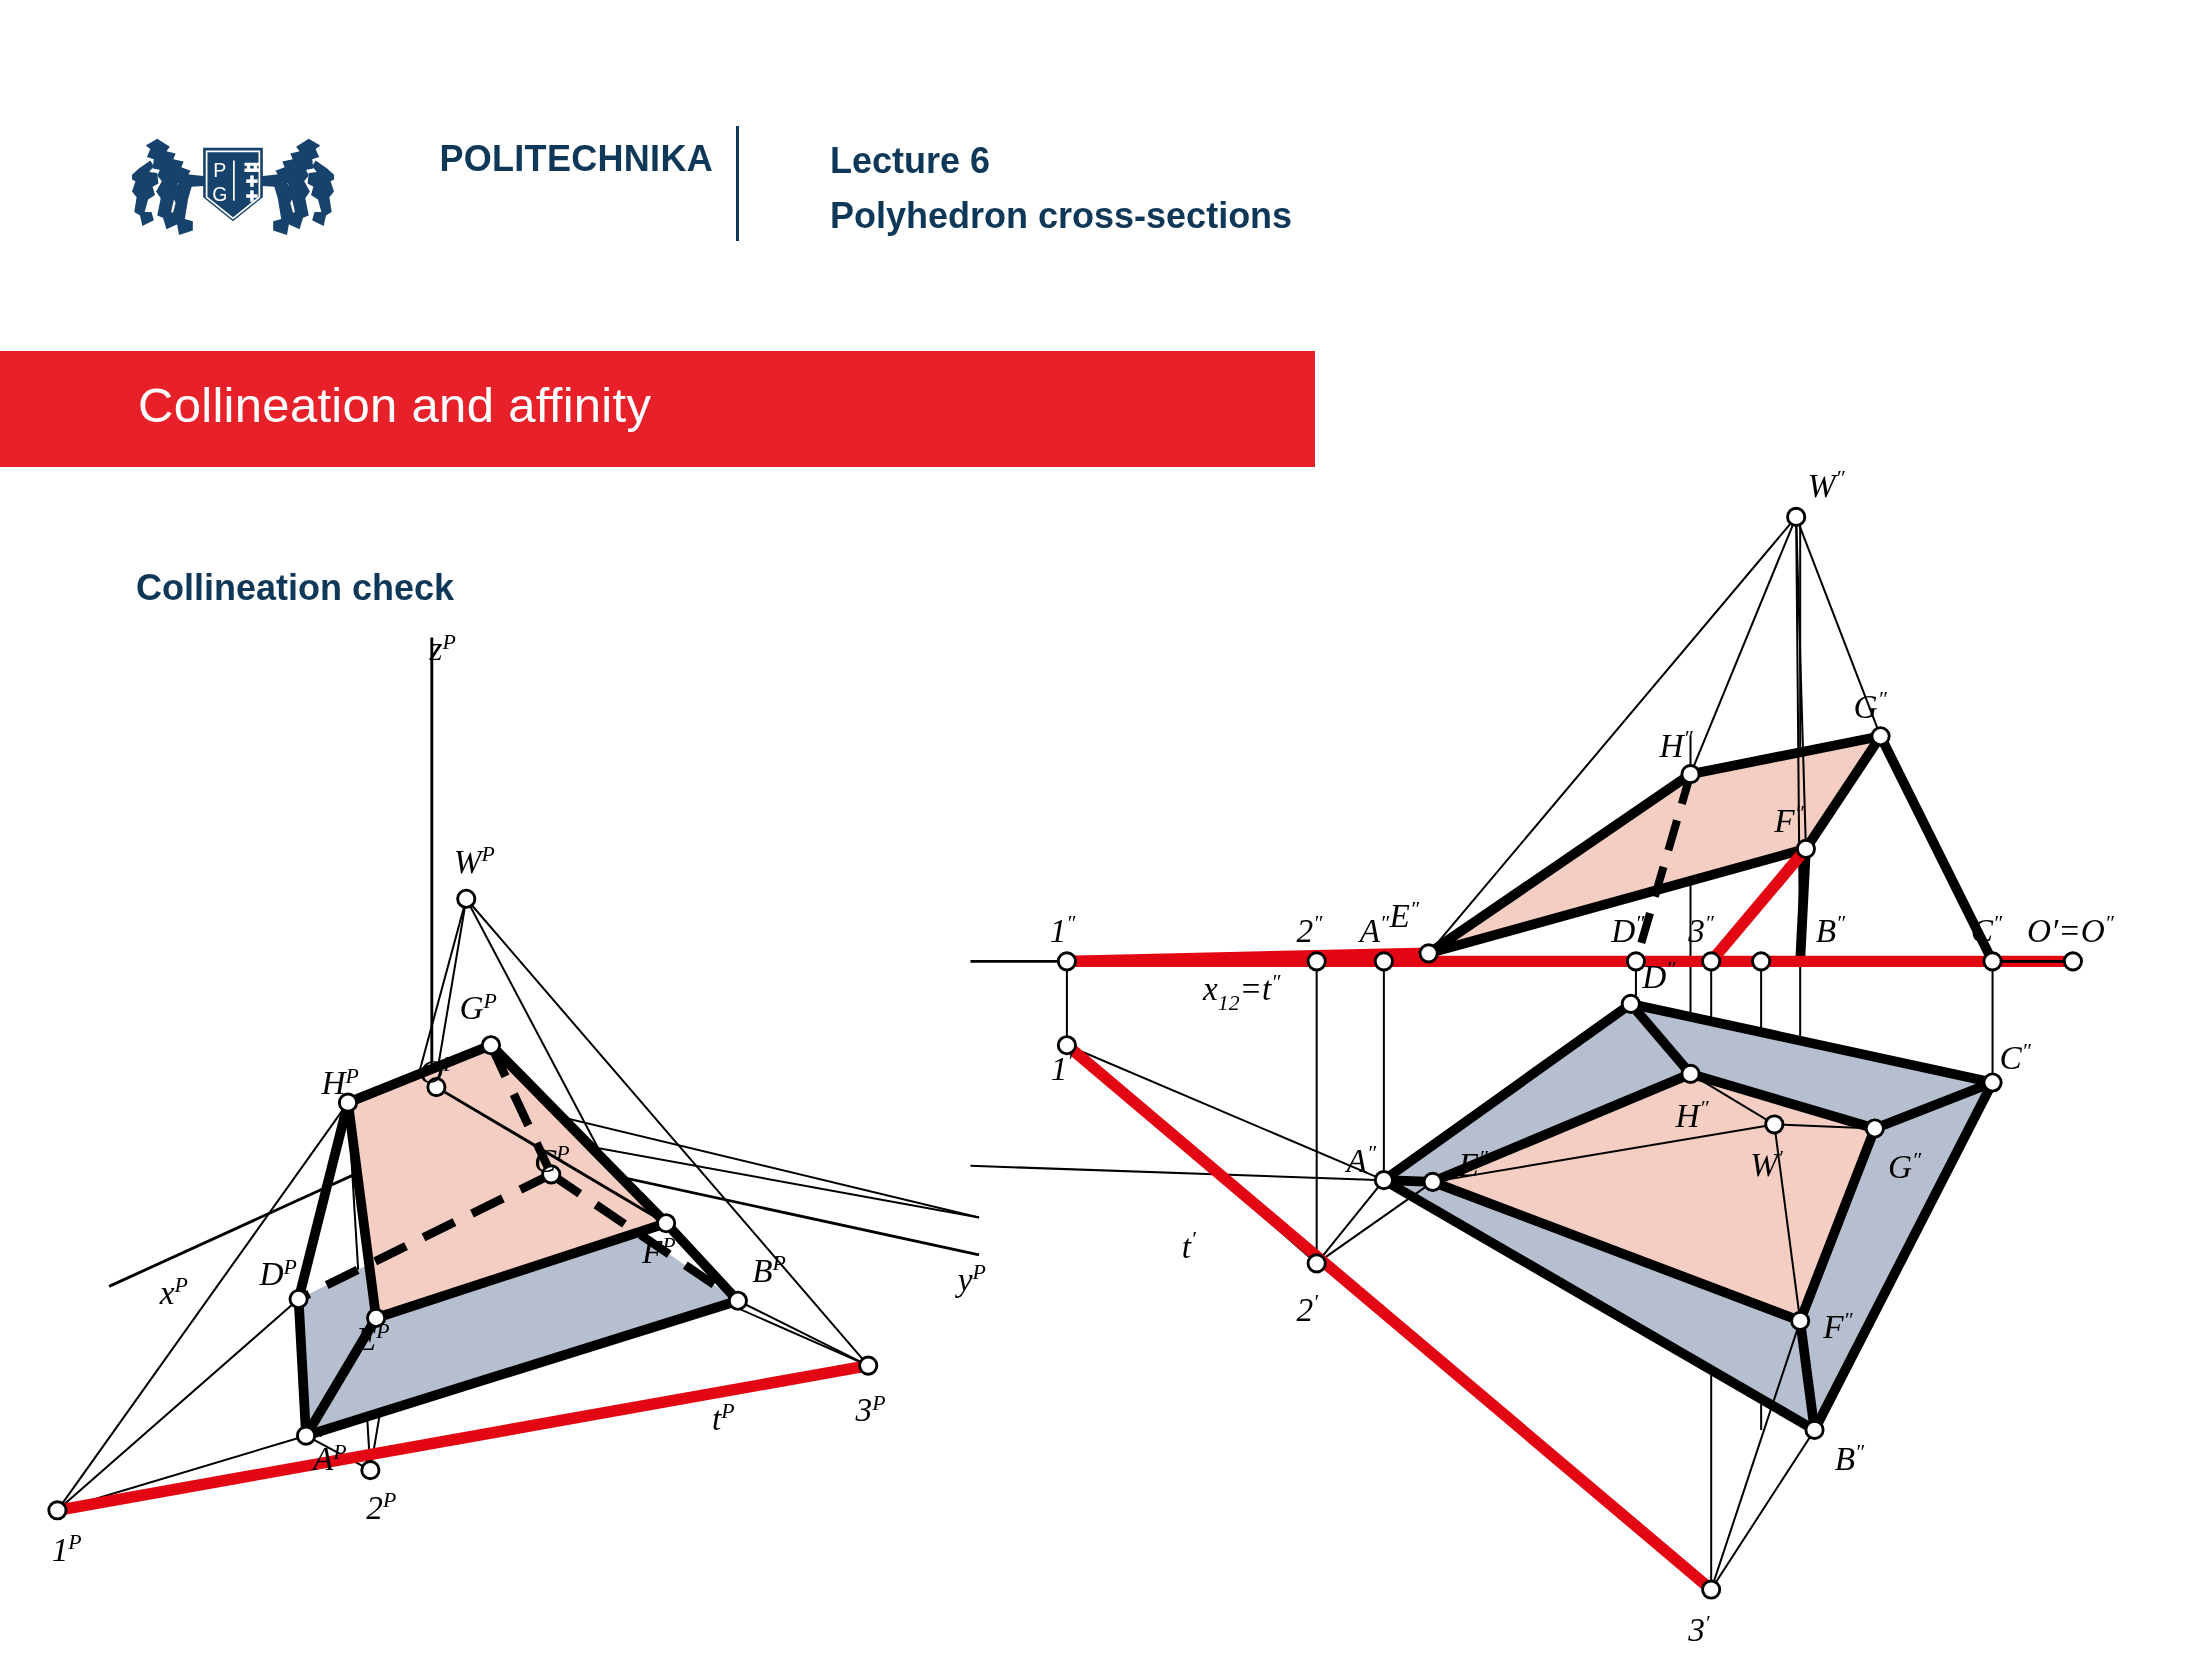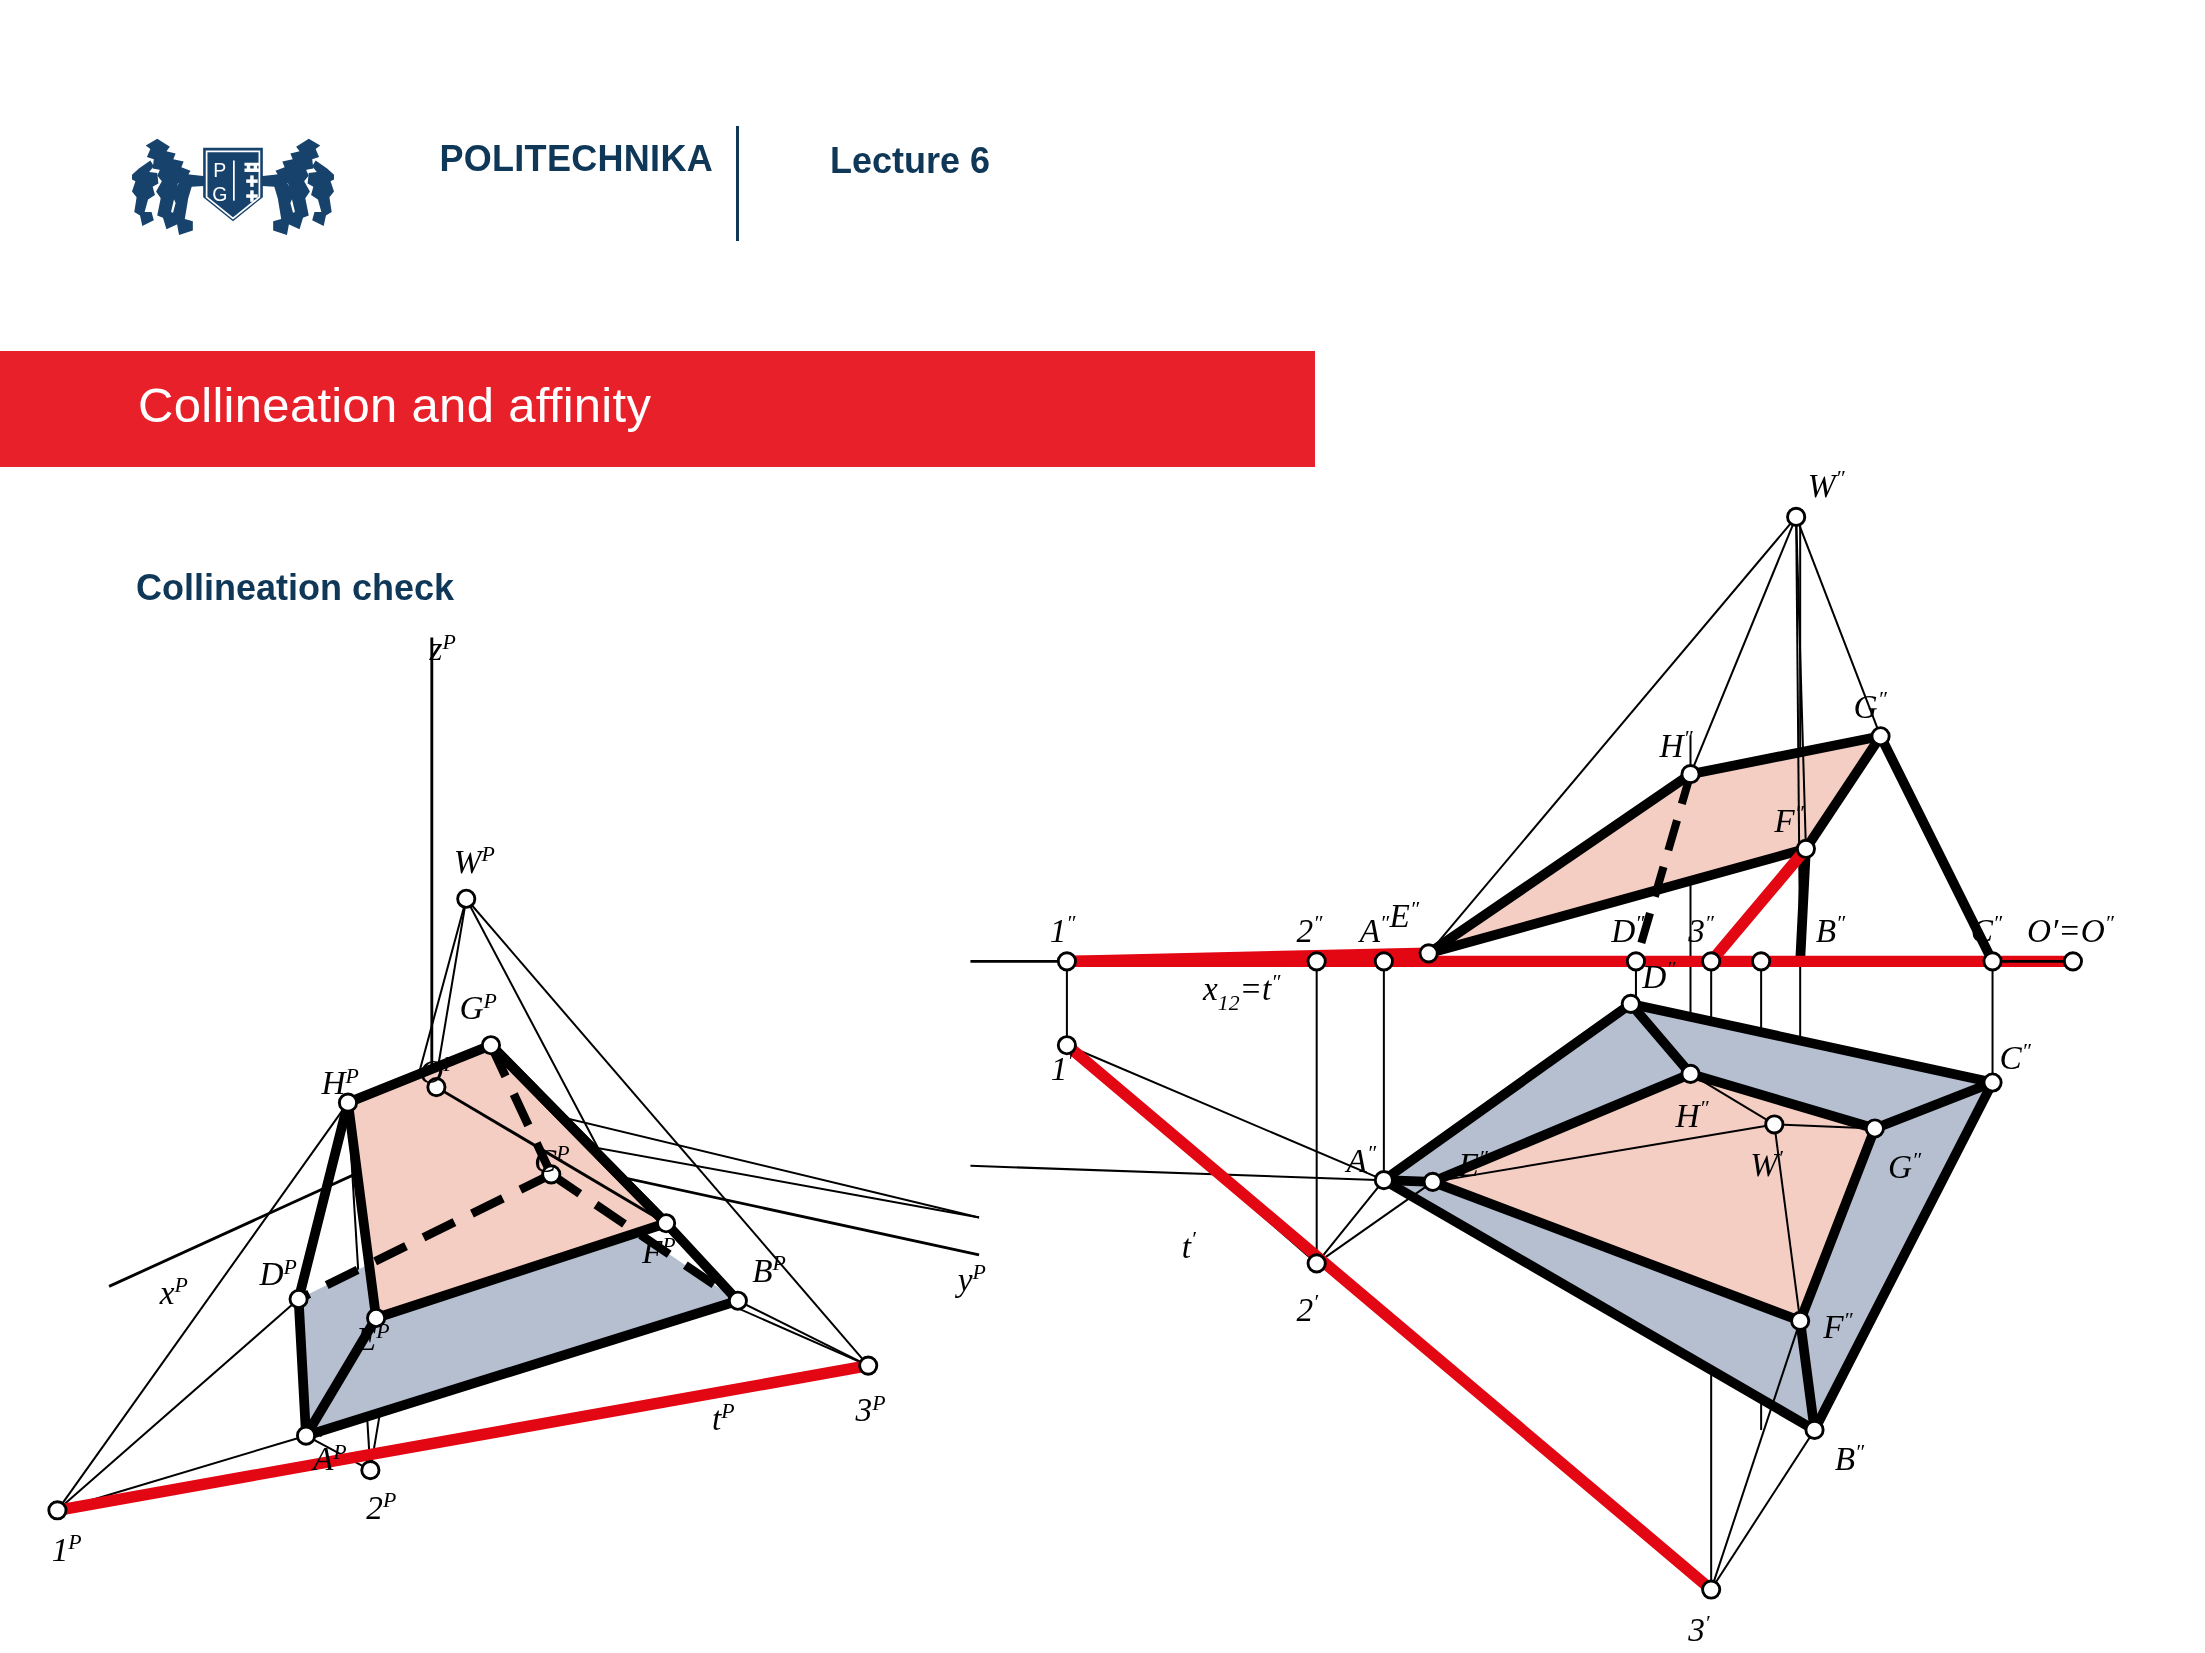--- a/index.html
+++ b/index.html
@@ -69,20 +69,21 @@
   </div>
 
   <div id="uni-name">
     <div>POLITECHNIKA</div>
   </div>
 
   <div id="header-divider"></div>
 
   <div id="lecture-block">
     <div>Lecture 6</div>
+    <div>Polyhedron cross-sections</div>
   </div>
 </div>
 
 <div id="title-bar"></div>
 <div id="title-text">Collineation and affinity</div>
 
 <div id="subtitle">Collineation check</div>
 
 <div id="canvas">
 <svg width="2205" height="1654" viewBox="0 0 3840 2880">

